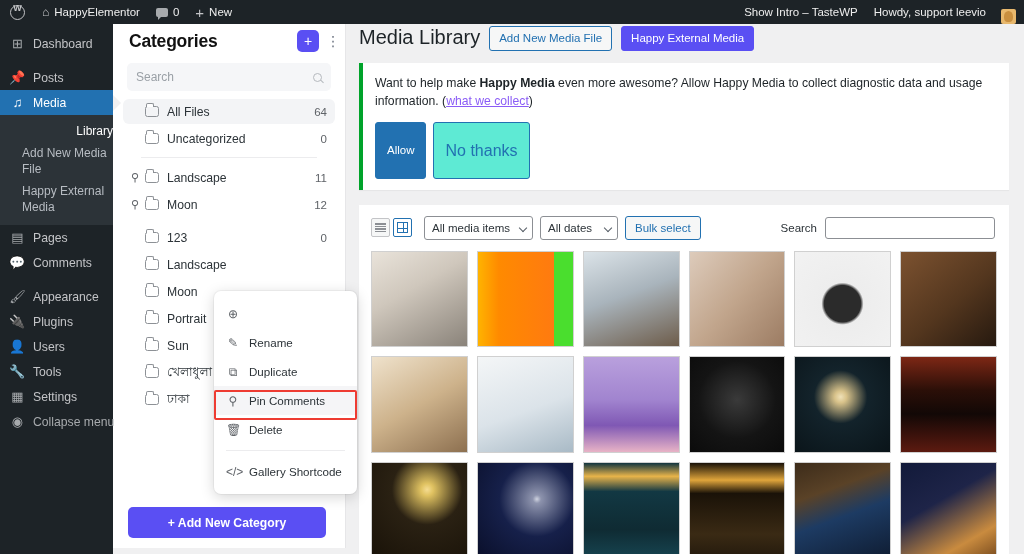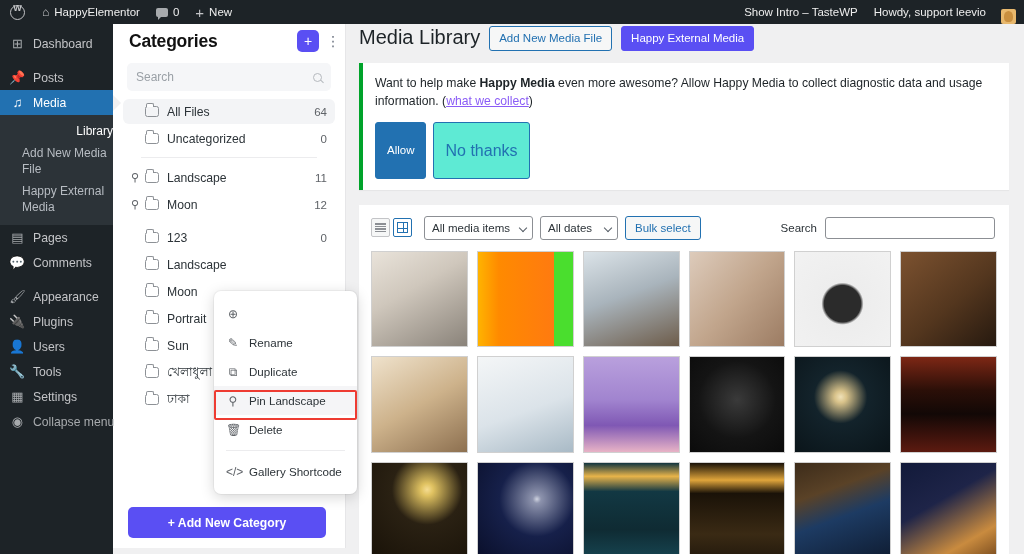--- a/index.html
+++ b/index.html
@@ -433,21 +433,21 @@
     <div class="ctx-item">
       <span class="ci">✎</span>
       <span>Rename</span>
     </div>
     <div class="ctx-item">
       <span class="ci">⧉</span>
       <span>Duplicate</span>
     </div>
     <div class="ctx-item" style="background:#f5f5f7">
       <span class="ci">⚲</span>
-      <span>Pin Landscape</span>
+      <span>Pin Comments</span>
     </div>
     <div class="ctx-item">
       <span class="ci">🗑</span>
       <span>Delete</span>
     </div>
     <div class="ctx-sep"></div>
     <div class="ctx-item">
       <span class="ci">&lt;/&gt;</span>
       <span>Gallery Shortcode</span>
     </div>

